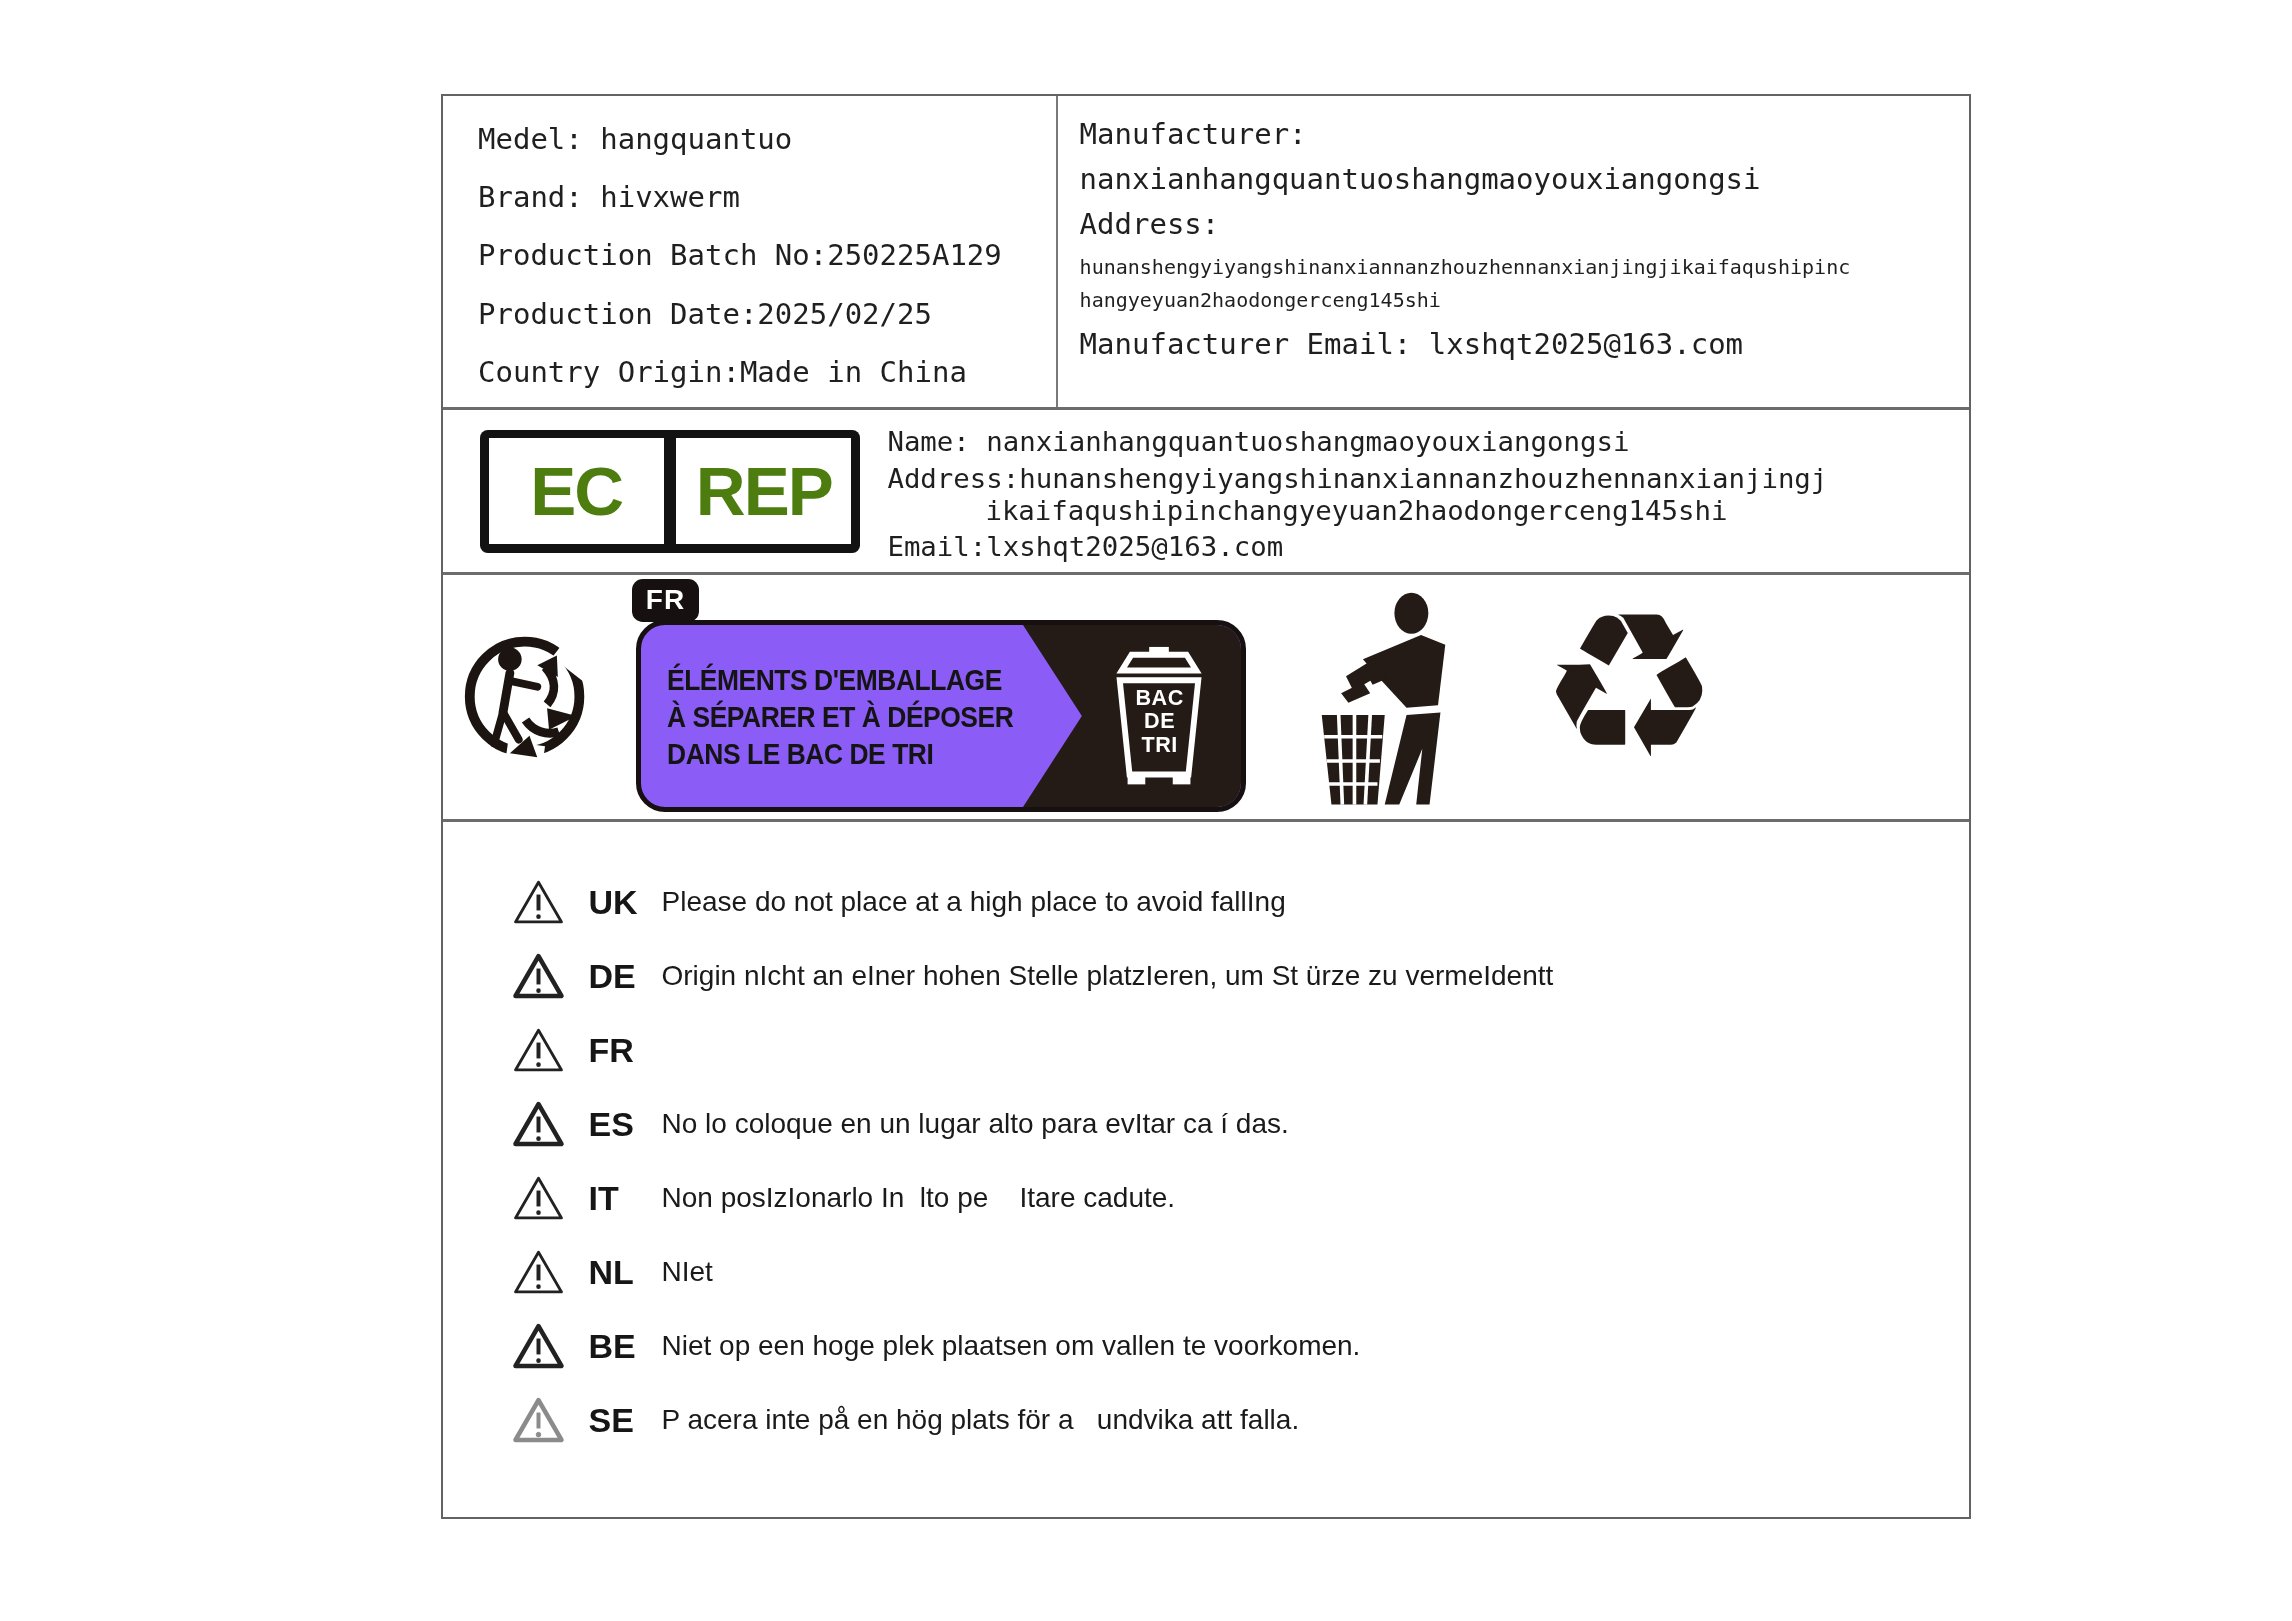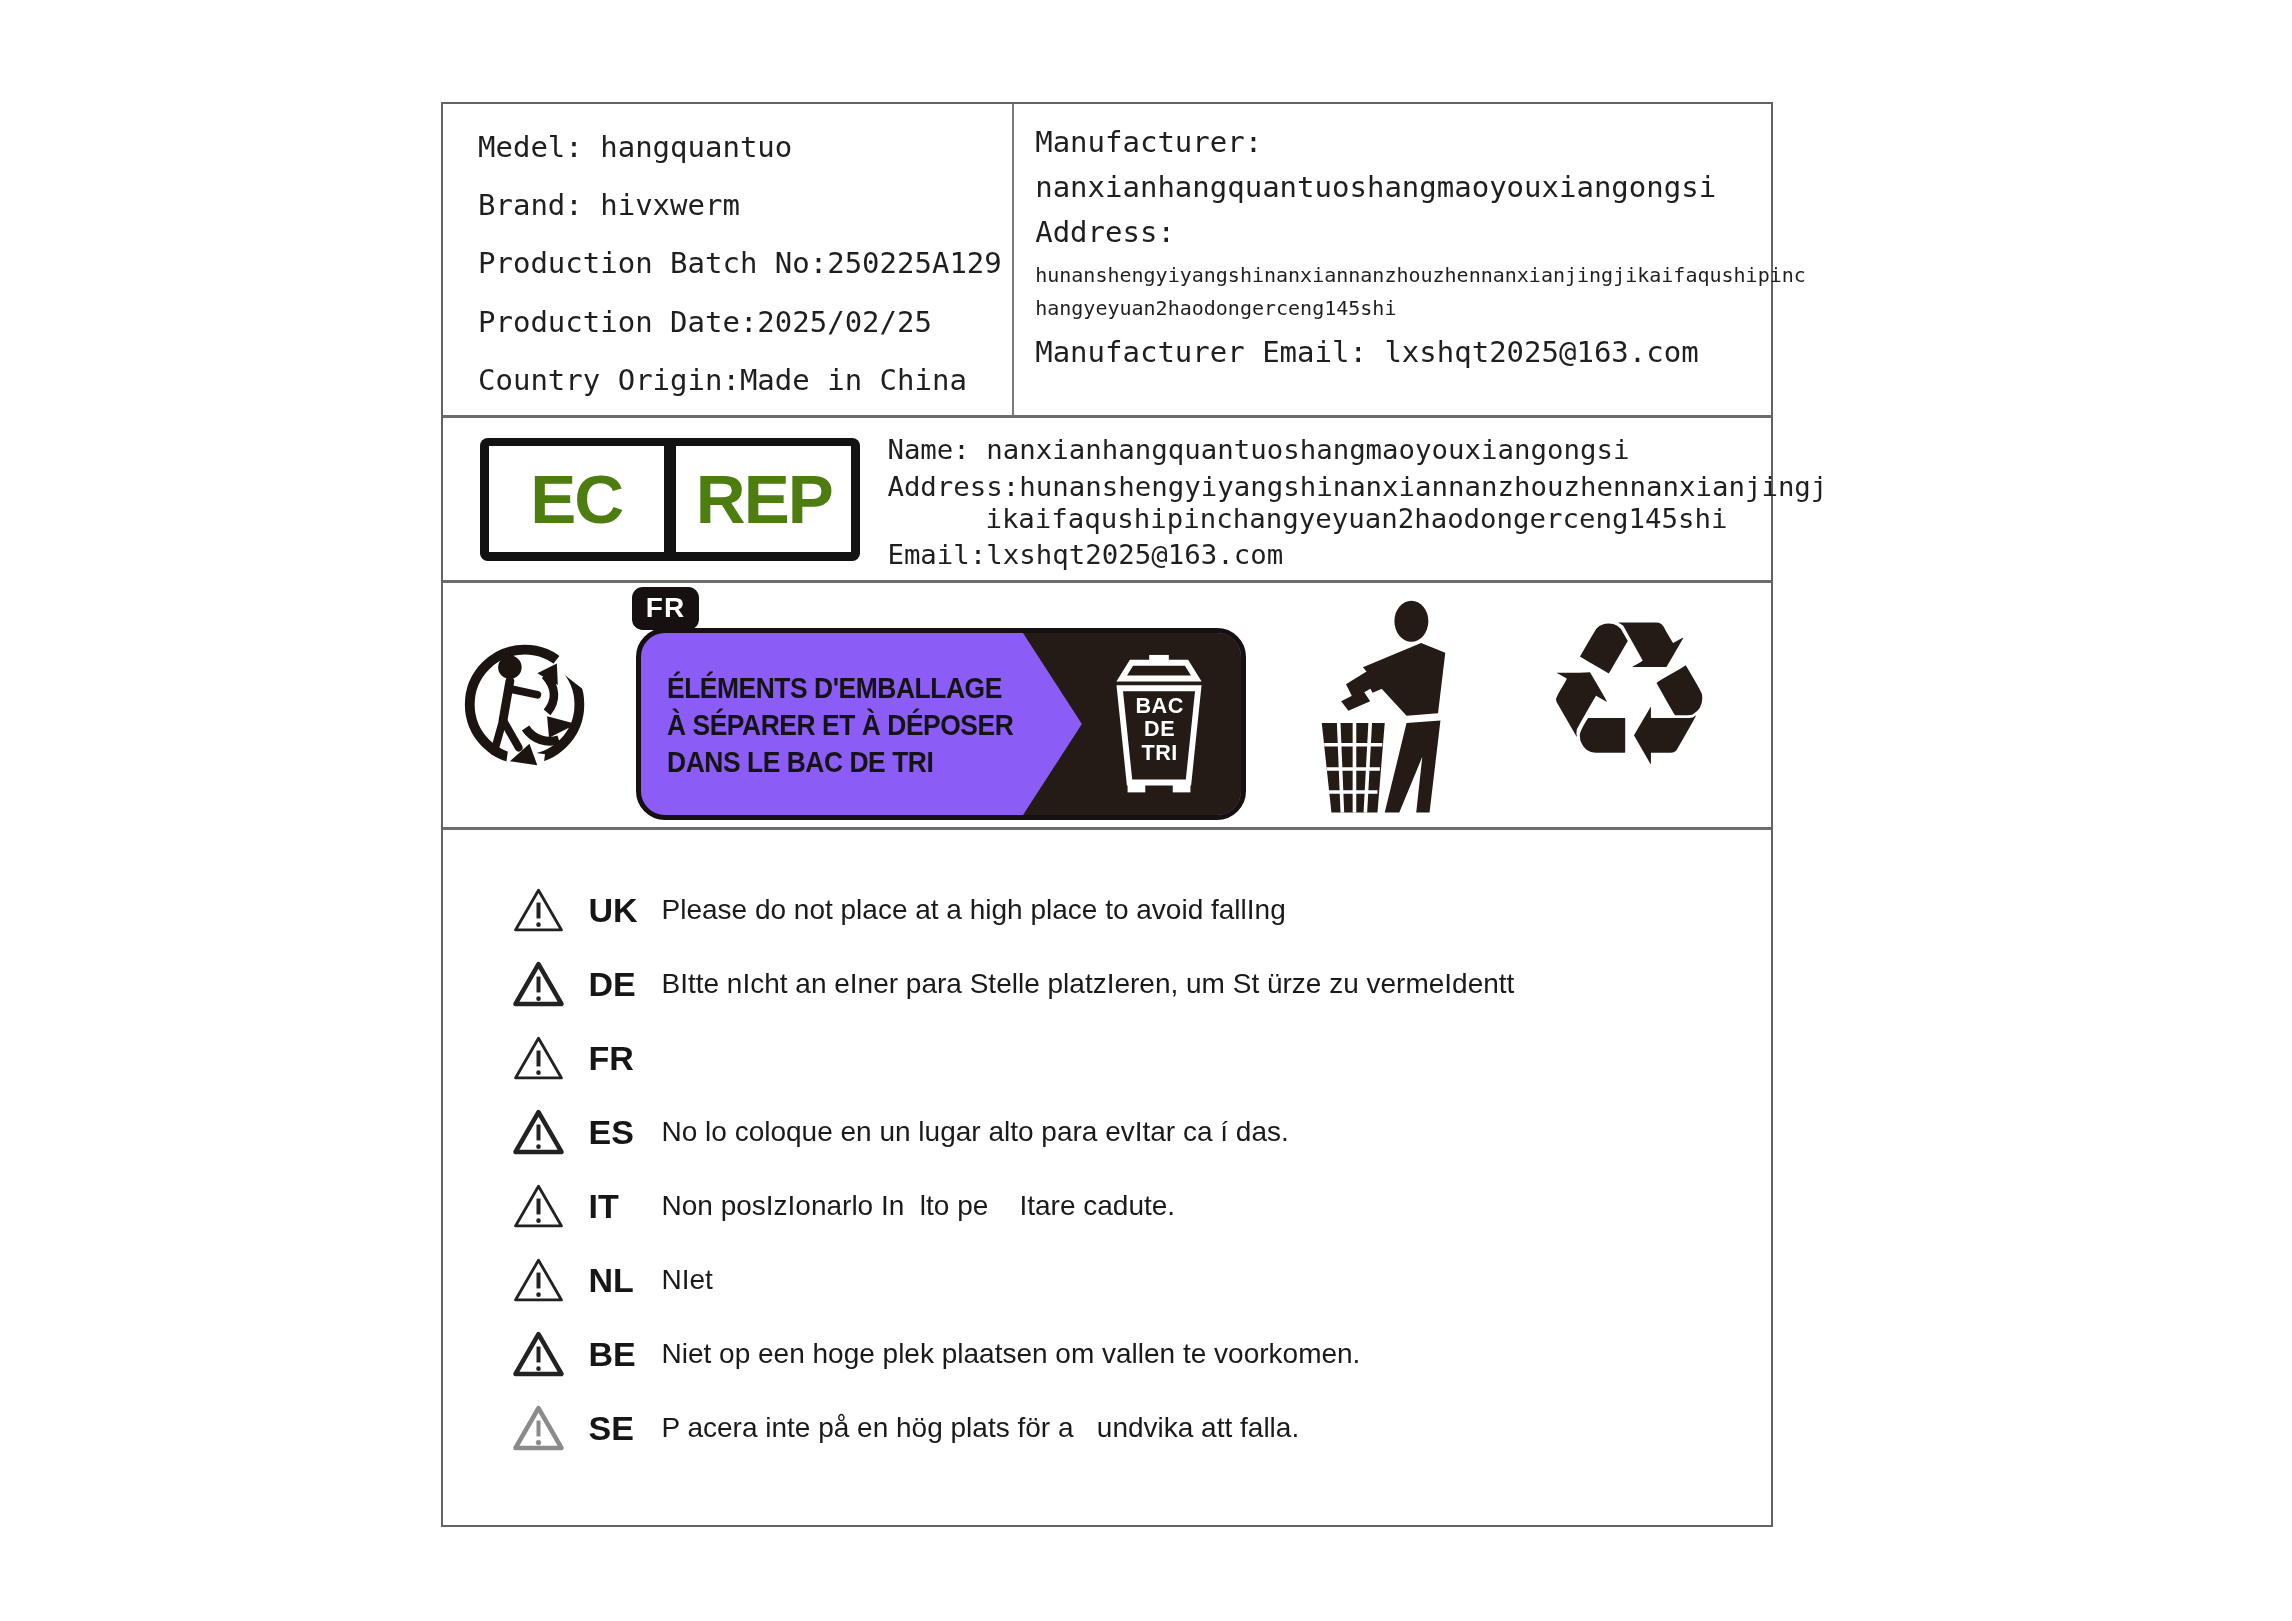--- a/index.html
+++ b/index.html
@@ -1,19 +1,19 @@
 <!DOCTYPE html>
 <html><head>
 <meta charset="utf-8">
 <style>
   * { margin:0; padding:0; box-sizing:border-box; }
   html,body { width:2293px; height:1621px; background:#ffffff; font-family:"Liberation Sans", sans-serif; color:#1c1c1c; }
   .page { position:relative; width:2293px; height:1621px; background:#fff; overflow:hidden; }
 
-  .label-box { position:absolute; left:441px; top:102px; width:1332px; height:1425px;
+  .label-box { position:absolute; left:441px; top:94px; width:1530px; height:1425px;
     border:2.9px solid #636363; background:#fff; display:flex; flex-direction:column; }
 
   
   .sec-info { height:314px; border-bottom:3.9px solid #6c6c6c; display:flex; }
   .col-left { width:615px; border-right:2.9px solid #7a7a7a; padding:25.5px 9.8px 17.6px 35px;
     display:flex; flex-direction:column; justify-content:space-between; }
   .col-right { flex:1; padding:15.7px 7.8px 9.8px 21.6px; }
   .info-line { font-family:"DejaVu Sans Mono", monospace; font-size:29px; color:#1f1f1f; white-space:nowrap; }
   .col-right .info-line { line-height:45px; }
   .addr-block { font-family:"DejaVu Sans Mono", monospace; font-size:20px; line-height:33px;
@@ -180,21 +180,21 @@
         <div class="warn-text">Please do not place at a high place to avoid fallIng</div>
       </div>
 
       <div class="warn-row">
         <svg class="warn-tri tri-thick" viewBox="0 0 60 54">
           <path class="t" d="M30 4 L56 49 L4 49 Z" fill="none" stroke="#222" stroke-linejoin="round"></path>
           <line x1="30" y1="18" x2="30" y2="36" stroke="#222" stroke-width="4.5"></line>
           <circle cx="30" cy="43" r="2.6" fill="#222"></circle>
         </svg>
         <div class="warn-code">DE</div>
-        <div class="warn-text">BItte nIcht an eIner para Stelle platzIeren, um St ürze zu vermeIdentt</div>
+        <div class="warn-text">Origin nIcht an eIner hohen Stelle platzIeren, um St ürze zu vermeIdentt</div>
       </div>
 
       <div class="warn-row">
         <svg class="warn-tri tri-thin" viewBox="0 0 60 54">
           <path class="t" d="M30 4 L56 49 L4 49 Z" fill="none" stroke="#222" stroke-linejoin="round"></path>
           <line x1="30" y1="18" x2="30" y2="36" stroke="#222" stroke-width="4.5"></line>
           <circle cx="30" cy="43" r="2.6" fill="#222"></circle>
         </svg>
         <div class="warn-code">FR</div>
         <div class="warn-text"></div>

